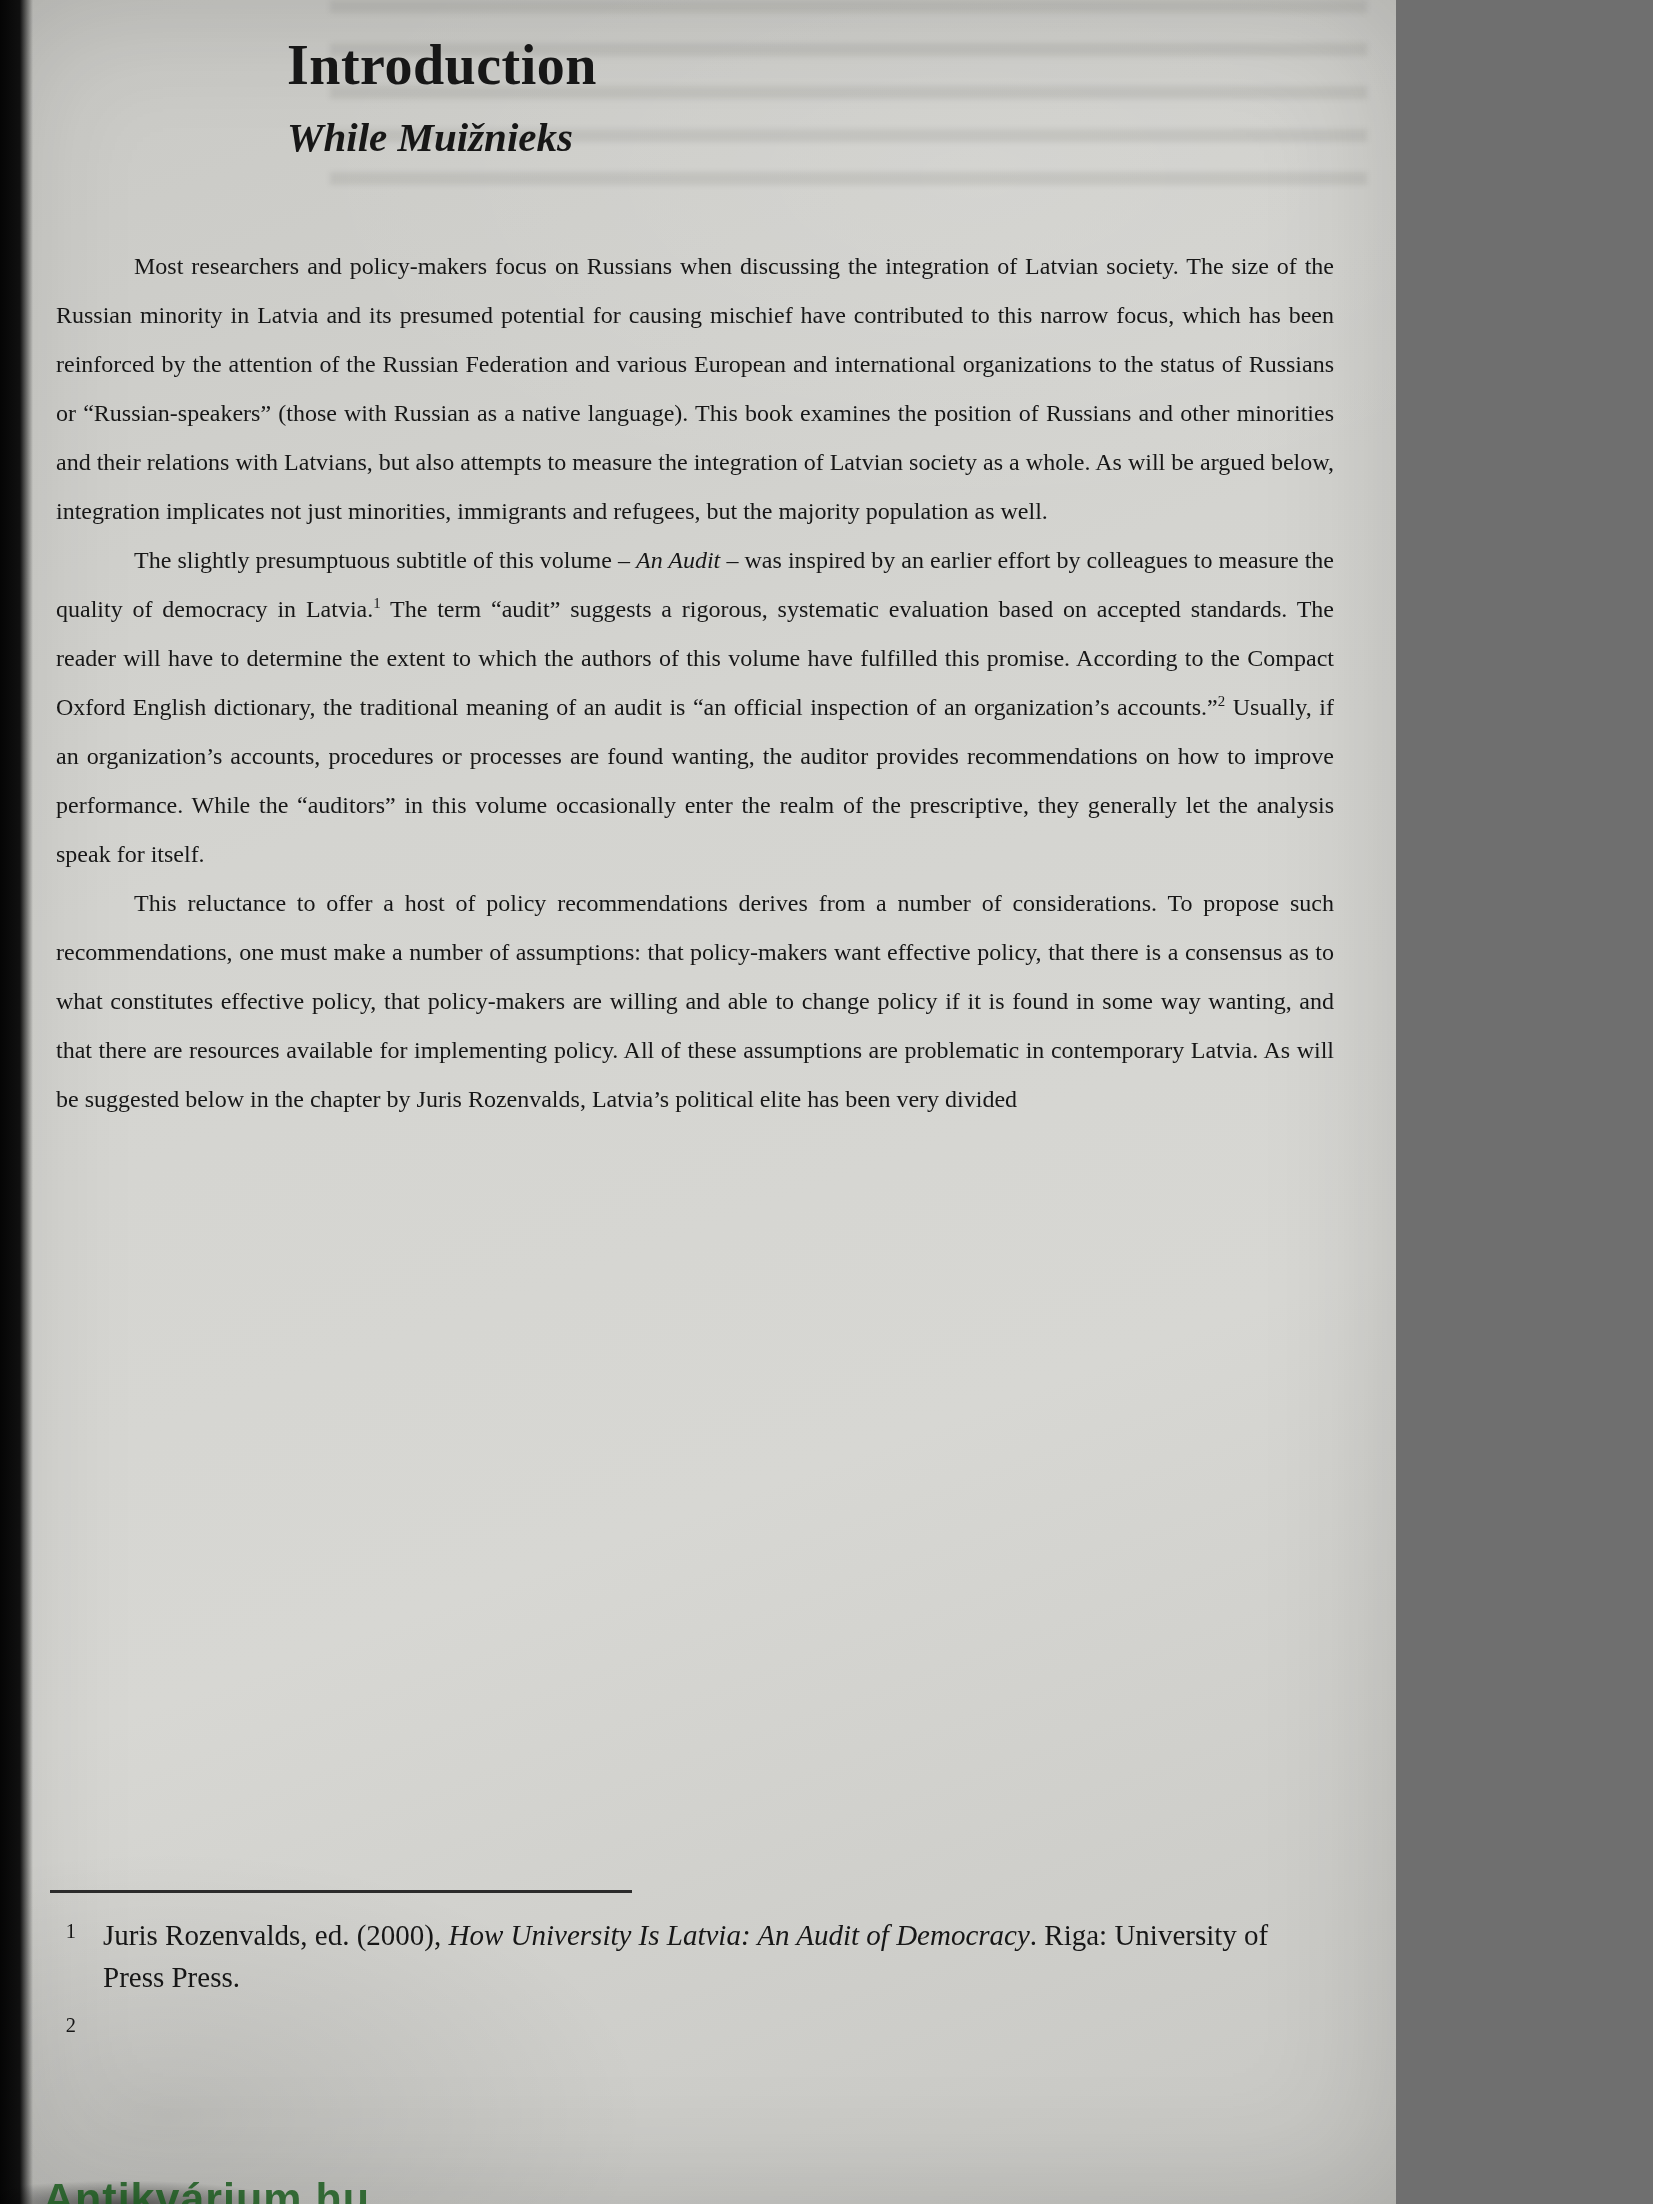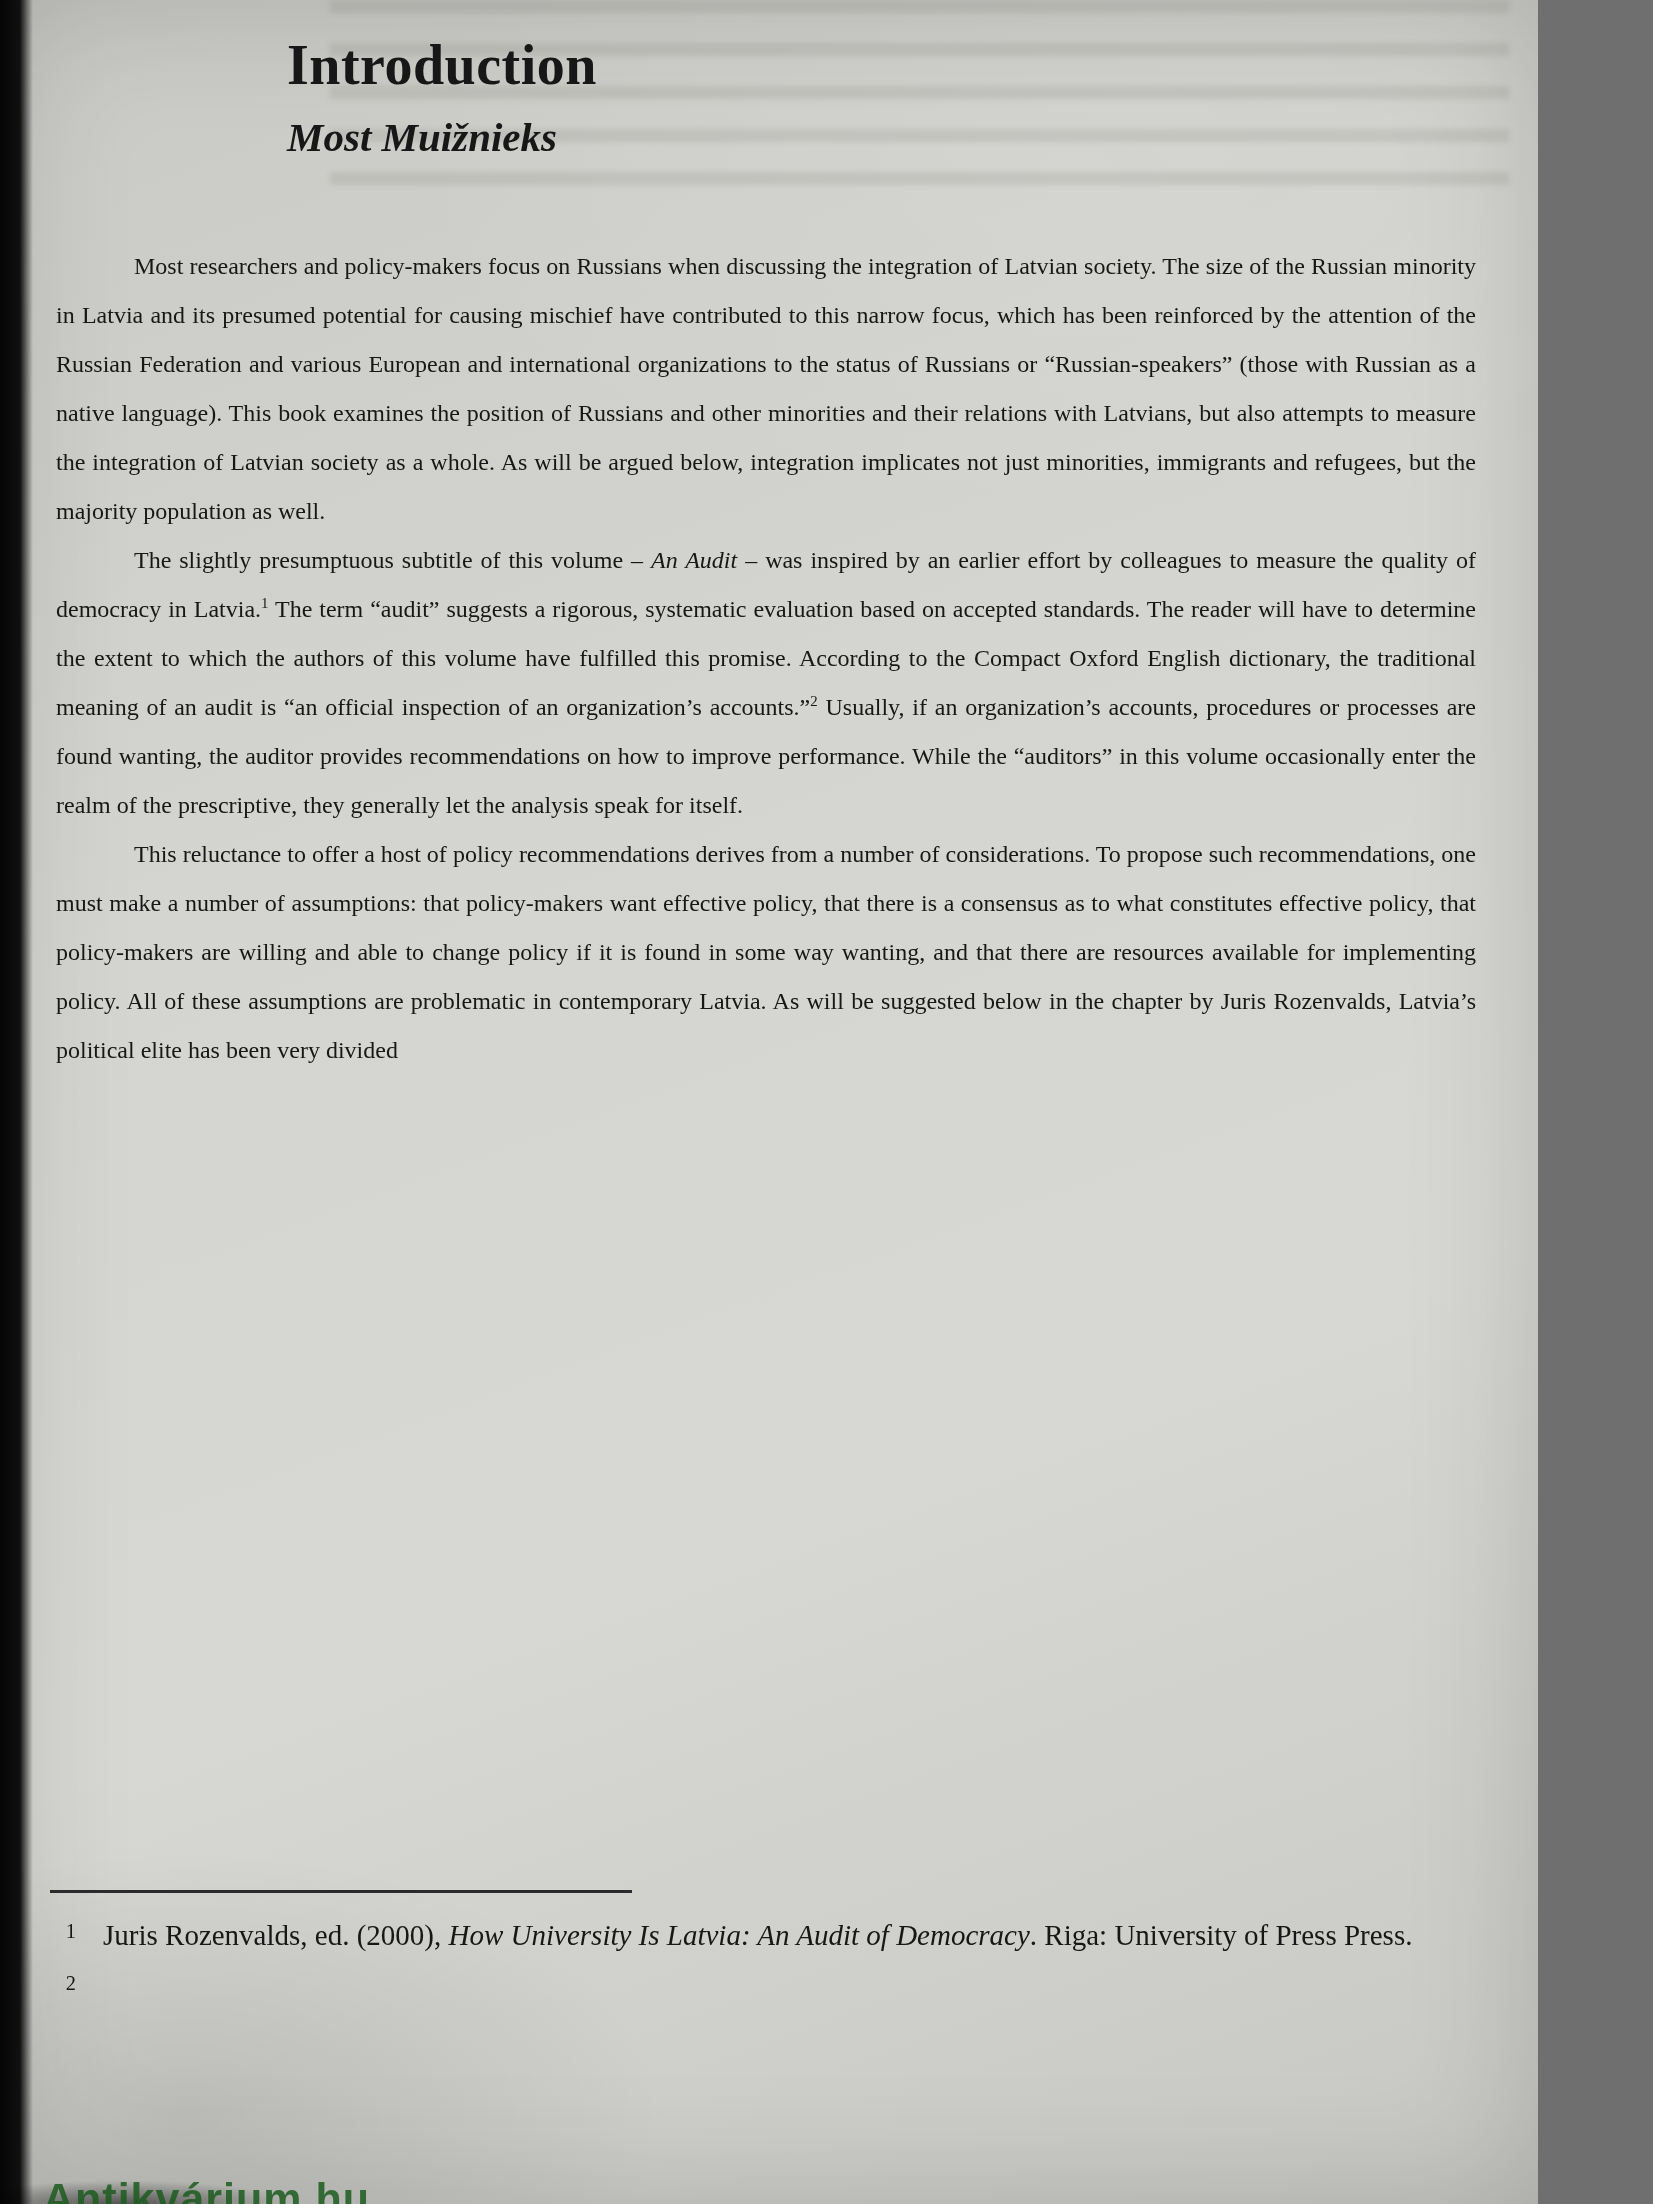--- a/index.html
+++ b/index.html
@@ -2,21 +2,21 @@
 <html><head>
 <meta charset="utf-8">
 <style>
   html, body {
     margin: 0;
     padding: 0;
     background: #6f6f6f;
   }
   .page {
     position: relative;
-    width: 1538px;
+    width: 1396px;
     height: 2205px;
     overflow: hidden;
     background:
       radial-gradient(1164px 582px at 70% 8%, rgba(255,255,255,0.10), rgba(255,255,255,0) 60%),
       radial-gradient(873px 485px at 12% 96%, rgba(0,0,0,0.10), rgba(0,0,0,0) 55%),
       linear-gradient(160deg, #c9c9c5 0%, #d4d4d0 35%, #d7d7d3 65%, #c7c7c3 100%);
     box-shadow: inset 0 0 136px rgba(0,0,0,0.16);
     font-family: "Liberation Serif", "DejaVu Serif", serif;
     color: #171717;
   }
@@ -121,21 +121,21 @@
 </head>
 <body>
 
 <div class="page">
 
   <div class="bleed"></div>
   <div class="left-edge"></div>
 
   <div class="content">
     <h1 class="title">Introduction</h1>
-    <h2 class="author">Most Muižnieks</h2>
+    <h2 class="author">While Muižnieks</h2>
 
     <div class="bodytext">
       <p><span>Most researchers and policy-makers focus on Russians when discussing the integration of Latvian society. The size of the Russian minority in Latvia and its presumed potential for causing mischief have contributed to this narrow focus, which has been reinforced by the attention of the Russian Federation and various European and international organizations to the status of Russians or “Russian-speakers” (those with Russian as a native language). This book examines the position of Russians and other minorities and their relations with Latvians, but also attempts to measure the integration of Latvian society as a whole. As will be argued below, integration implicates not just minorities, immigrants and refugees, but the majority population as well.</span></p>
       <p><span>The slightly presumptuous subtitle of this volume – </span><em>An Audit</em><span> – was inspired by an earlier effort by colleagues to measure the quality of democracy in Latvia.</span><sup>1</sup><span> The term “audit” suggests a rigorous, systematic evaluation based on accepted standards. The reader will have to determine the extent to which the authors of this volume have fulfilled this promise. According to the Compact Oxford English dictionary, the traditional meaning of an audit is “an official inspection of an organization’s accounts.”</span><sup>2</sup><span> Usually, if an organization’s accounts, procedures or processes are found wanting, the auditor provides recommendations on how to improve performance. While the “auditors” in this volume occasionally enter the realm of the prescriptive, they generally let the analysis speak for itself.</span></p>
       <p><span>This reluctance to offer a host of policy recommendations derives from a number of considerations. To propose such recommendations, one must make a number of assumptions: that policy-makers want effective policy, that there is a consensus as to what constitutes effective policy, that policy-makers are willing and able to change policy if it is found in some way wanting, and that there are resources available for implementing policy. All of these assumptions are problematic in contemporary Latvia. As will be suggested below in the chapter by Juris Rozenvalds, Latvia’s political elite has been very divided</span></p>
     </div>
   </div>
 
   <div class="footnote-sep"></div>
 

